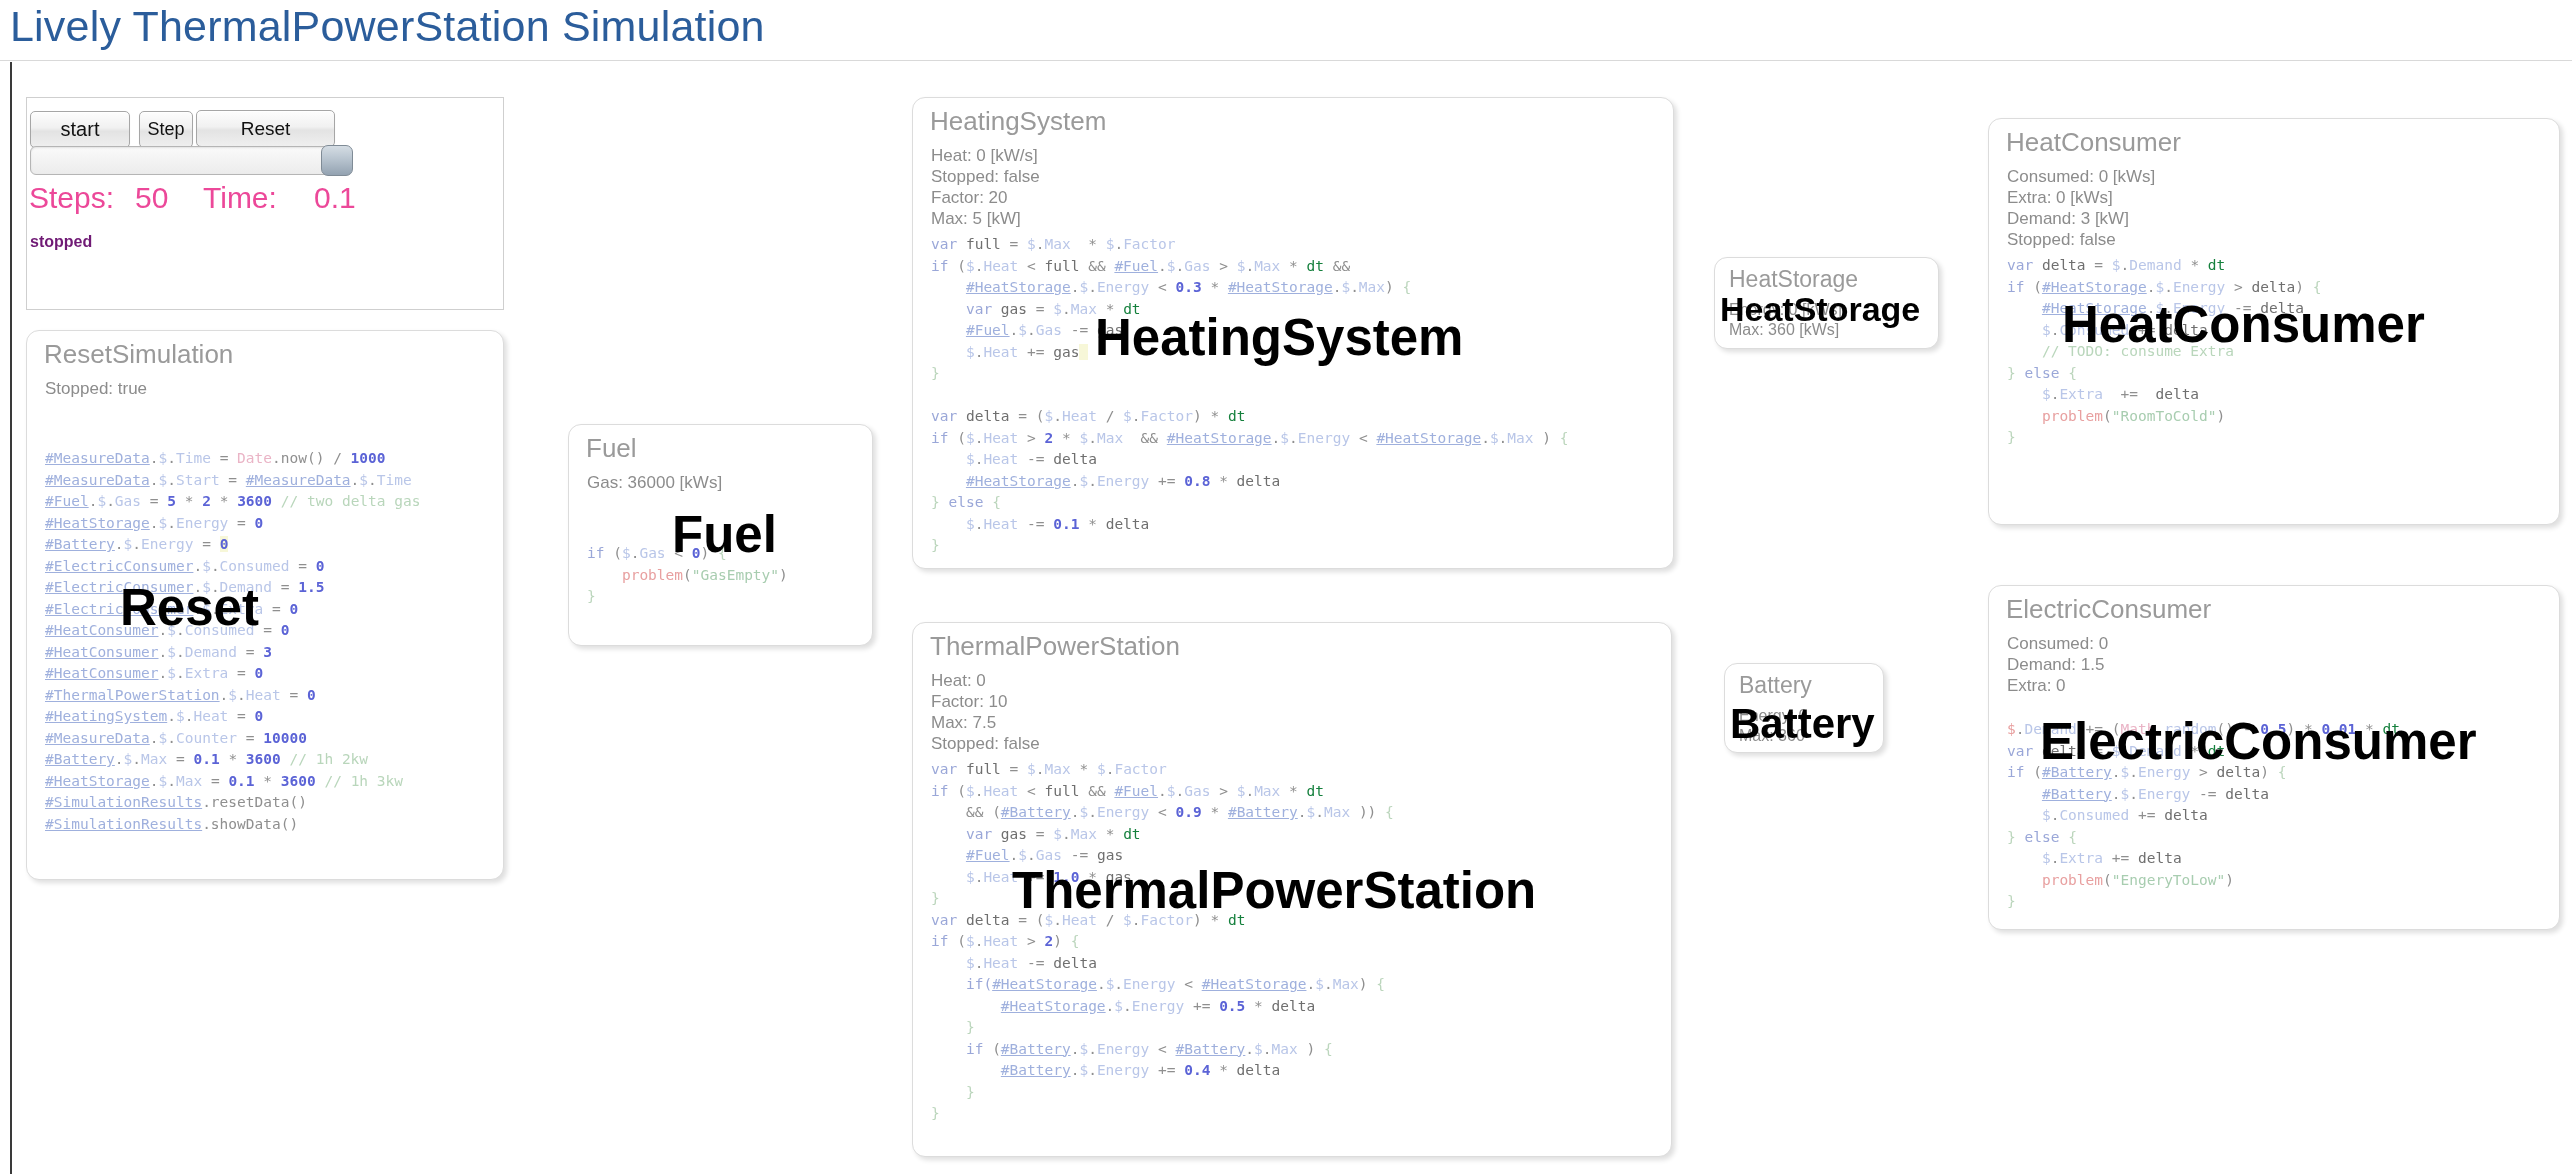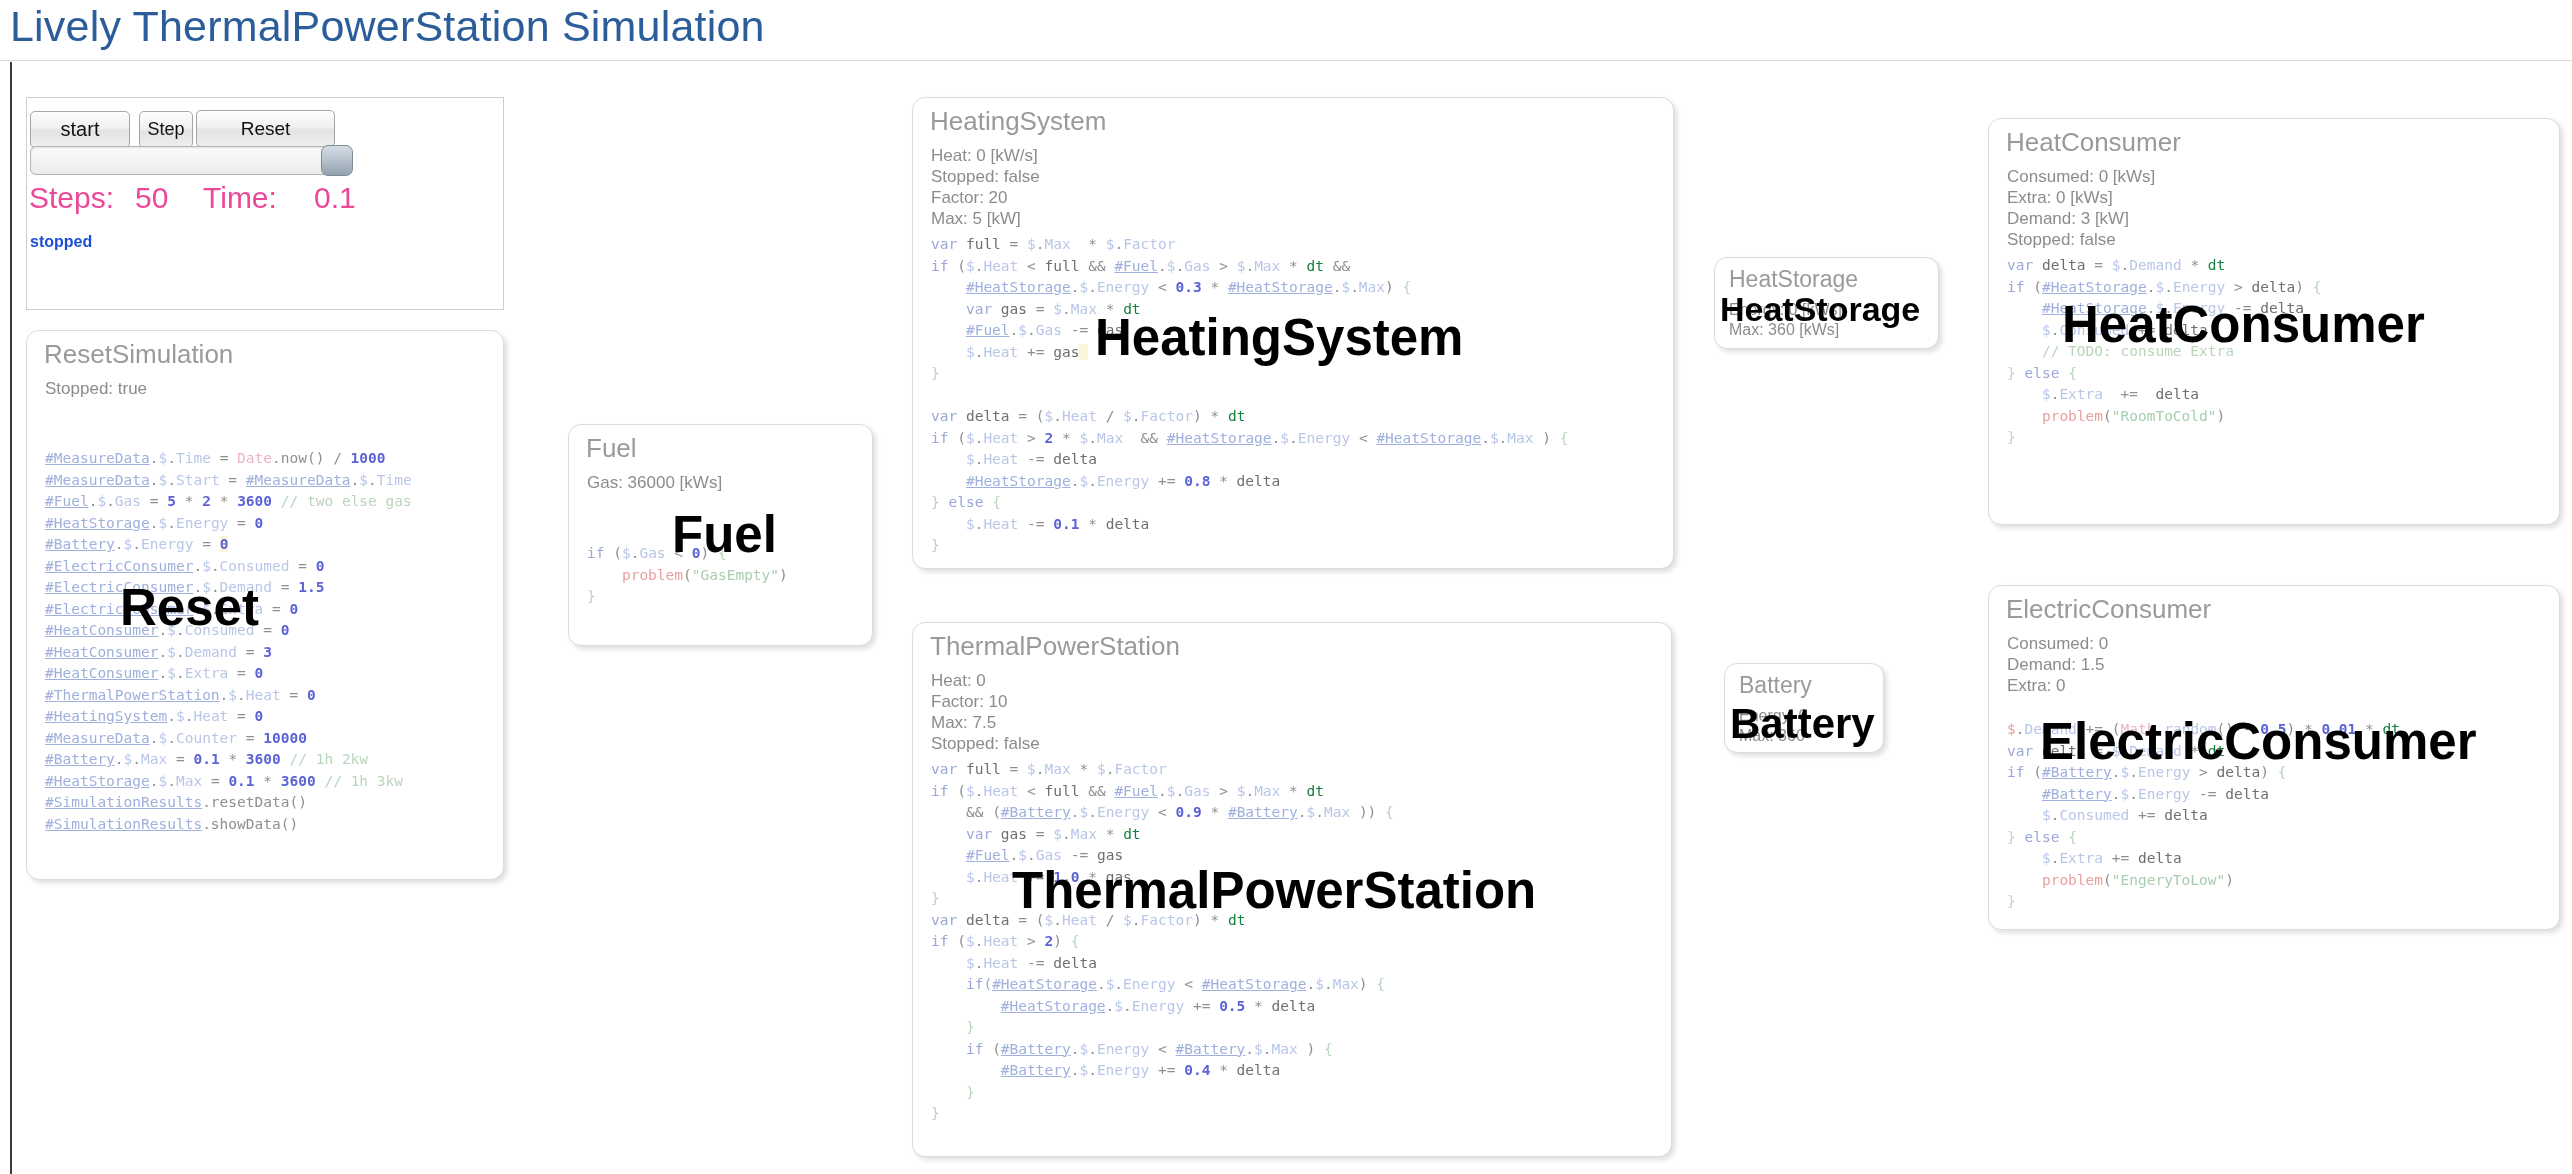--- a/index.html
+++ b/index.html
@@ -66,21 +66,21 @@
   #steps-row{
     position:absolute;left:29px;top:181px;width:440px;height:34px;
     font-size:30px;color:#ec4899;white-space:nowrap;
   }
   #steps-label{position:absolute;left:0;top:0;}
   #steps-value{position:absolute;left:106px;top:0;}
   #time-label{position:absolute;left:174px;top:0;}
   #time-value{position:absolute;left:285px;top:0;}
   #status-text{
     position:absolute;left:30px;top:233px;
-    font-size:16px;color:#1d4ed8;font-weight:bold;
+    font-size:16px;color:#701a75;font-weight:bold;
   }
   
   .card{
     position:absolute;
     background:#ffffff;
     border:1px solid #dcdcdc;
     border-radius:13px;
     box-sizing:border-box;
     box-shadow:3px 3px 5px rgba(0,0,0,.13);
     overflow:hidden;
@@ -142,21 +142,21 @@
   <span id="time-label">Time:</span>
   <span id="time-value">0.1</span>
 </div>
 <div id="status-text">stopped</div>
 
 <div class="card" style="left:26px;top:330px;width:478px;height:550px;">
   <div class="card-title">ResetSimulation</div>
   <div class="card-props" style="top:47px;">Stopped: true</div>
   <div class="code" style="top:117px;"><span class="ref">#MeasureData</span><span class="op">.</span><span class="prp">$</span><span class="op">.</span><span class="prp">Time</span> <span class="op">=</span> <span class="pnk">Date</span><span class="op">.now()</span> <span class="op">/</span> <span class="num">1000</span>
 <span class="ref">#MeasureData</span><span class="op">.</span><span class="prp">$</span><span class="op">.</span><span class="prp">Start</span> <span class="op">=</span> <span class="ref">#MeasureData</span><span class="op">.</span><span class="prp">$</span><span class="op">.</span><span class="prp">Time</span>
-<span class="ref">#Fuel</span><span class="op">.</span><span class="prp">$</span><span class="op">.</span><span class="prp">Gas</span> <span class="op">=</span> <span class="num">5</span> <span class="op">*</span> <span class="num">2</span> <span class="op">*</span> <span class="num">3600</span> <span class="cmt">// two else gas</span>
+<span class="ref">#Fuel</span><span class="op">.</span><span class="prp">$</span><span class="op">.</span><span class="prp">Gas</span> <span class="op">=</span> <span class="num">5</span> <span class="op">*</span> <span class="num">2</span> <span class="op">*</span> <span class="num">3600</span> <span class="cmt">// two delta gas</span>
 <span class="ref">#HeatStorage</span><span class="op">.</span><span class="prp">$</span><span class="op">.</span><span class="prp">Energy</span> <span class="op">=</span> <span class="num">0</span>
 <span class="ref">#Battery</span><span class="op">.</span><span class="prp">$</span><span class="op">.</span><span class="prp">Energy</span> <span class="op">=</span> <span class="num hl">0</span>
 <span class="ref">#ElectricConsumer</span><span class="op">.</span><span class="prp">$</span><span class="op">.</span><span class="prp">Consumed</span> <span class="op">=</span> <span class="num">0</span>
 <span class="ref">#ElectricConsumer</span><span class="op">.</span><span class="prp">$</span><span class="op">.</span><span class="prp">Demand</span> <span class="op">=</span> <span class="num">1.5</span>
 <span class="ref">#ElectricConsumer</span><span class="op">.</span><span class="prp">$</span><span class="op">.</span><span class="prp">Extra</span> <span class="op">=</span> <span class="num">0</span>
 <span class="ref">#HeatConsumer</span><span class="op">.</span><span class="prp">$</span><span class="op">.</span><span class="prp">Consumed</span> <span class="op">=</span> <span class="num">0</span>
 <span class="ref">#HeatConsumer</span><span class="op">.</span><span class="prp">$</span><span class="op">.</span><span class="prp">Demand</span> <span class="op">=</span> <span class="num">3</span>
 <span class="ref">#HeatConsumer</span><span class="op">.</span><span class="prp">$</span><span class="op">.</span><span class="prp">Extra</span> <span class="op">=</span> <span class="num">0</span>
 <span class="ref">#ThermalPowerStation</span><span class="op">.</span><span class="prp">$</span><span class="op">.</span><span class="prp">Heat</span> <span class="op">=</span> <span class="num">0</span>
 <span class="ref">#HeatingSystem</span><span class="op">.</span><span class="prp">$</span><span class="op">.</span><span class="prp">Heat</span> <span class="op">=</span> <span class="num">0</span>

